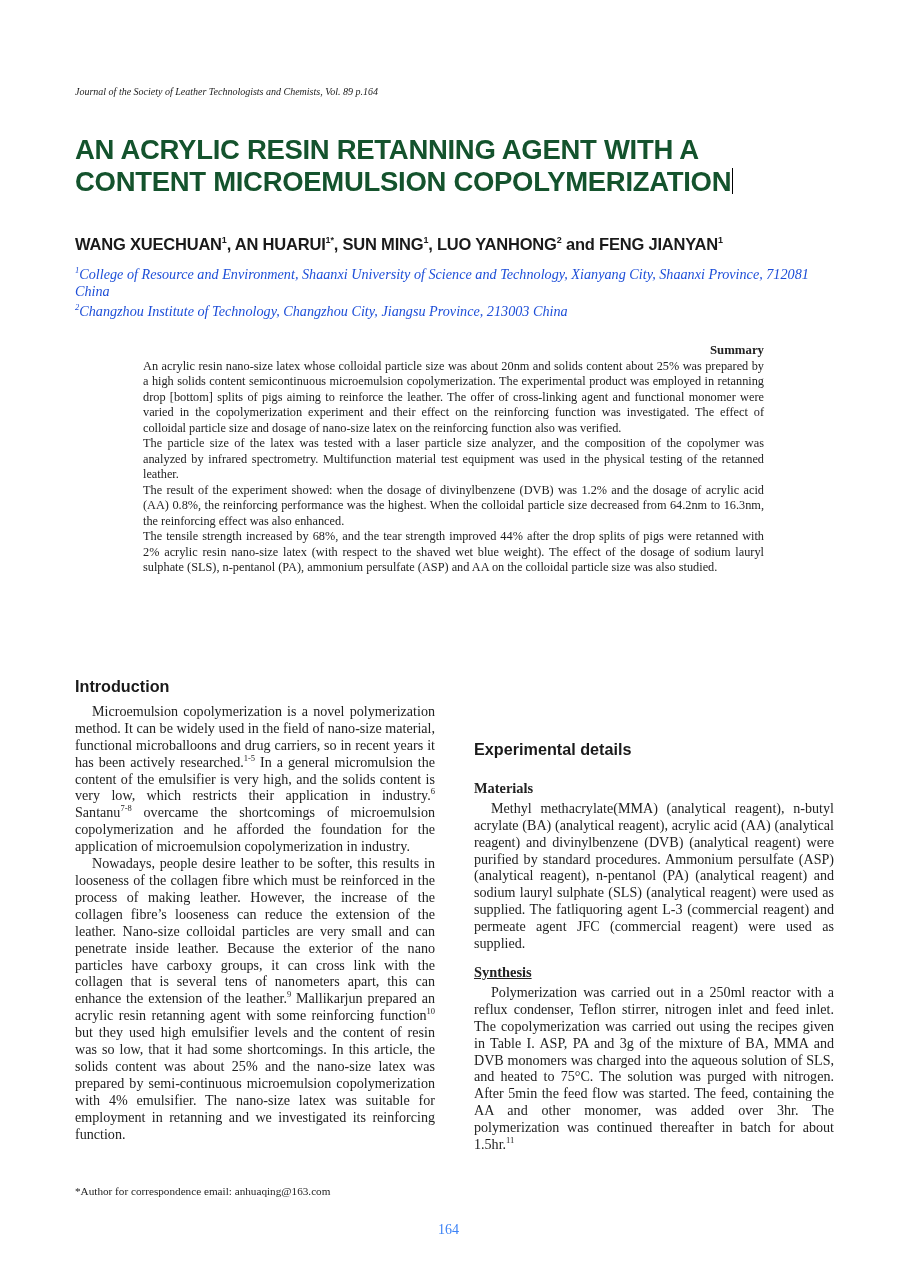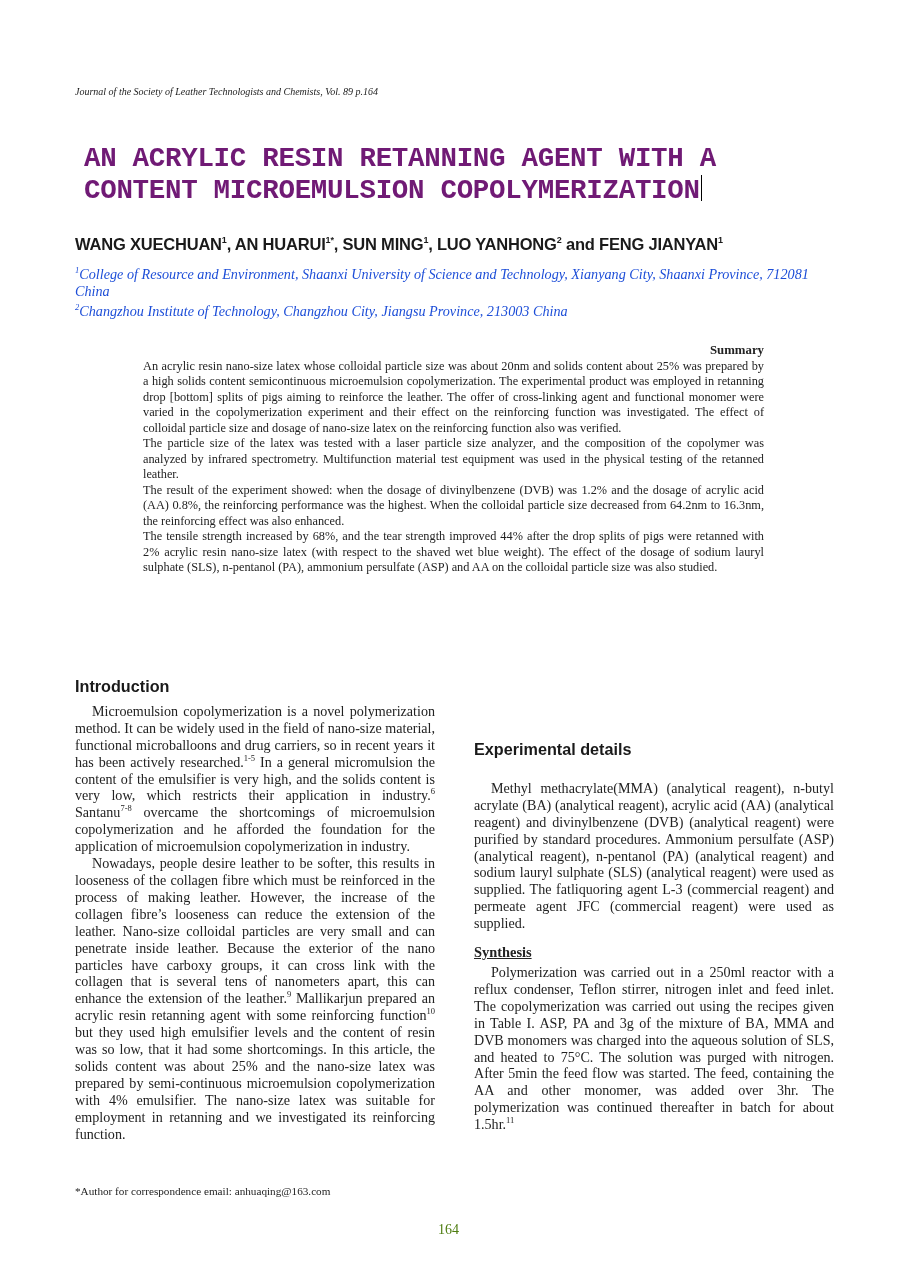--- a/index.html
+++ b/index.html
@@ -1,39 +1,39 @@
 <!DOCTYPE html>
 <html><head>
 <meta charset="utf-8">
 <style>
   html, body { margin: 0; padding: 0; background: #ffffff; }
   body { width: 903px; height: 1282px; position: relative; overflow: hidden; color: #1a1a1a; }
   .running-head { position: absolute; left: 75px; top: 86px; font-family: "Liberation Serif", serif; font-style: italic; font-size: 10px; color: #222; }
-  .title { position: absolute; left: 75px; top: 134px; width: 790px; font-family: Liberation Mono, monospace; font-weight: bold; font-size: 27.5px; line-height: 32px; letter-spacing: -0.3px; color: #701a75; margin: 9px; }
+  .title { position: absolute; left: 75px; top: 134px; width: 790px; font-family: Liberation Sans, sans-serif; font-weight: bold; font-size: 27.5px; line-height: 32px; letter-spacing: -0.3px; color: #14532d; margin: 0; }
   .title .line { display: block; white-space: nowrap; }
   .caret { display: inline-block; width: 1px; height: 26px; background: #000; vertical-align: -3px; margin-left: 1px; }
   .authors { position: absolute; left: 75px; top: 235px; font-family: "Liberation Sans", sans-serif; font-weight: bold; font-size: 16.5px; letter-spacing: -0.2px; white-space: nowrap; color: #1a1a1a; }
   .authors sup { font-size: 9px; vertical-align: 7px; }
   .affil { position: absolute; left: 75px; width: 760px; font-family: "Liberation Serif", serif; font-style: italic; font-size: 14.2px; line-height: 17px; color: #1d4ed8; }
   .affil sup { font-size: 8.5px; vertical-align: 6px; }
   .affil-1 { top: 262px; }
   .affil-2 { top: 299px; }
   .summary { position: absolute; left: 143px; top: 343px; width: 621px; font-family: "Liberation Serif", serif; font-size: 12.3px; line-height: 15.5px; color: #222; }
   .summary h3 { margin: 0; font-size: 12.8px; font-weight: bold; text-align: right; }
   .summary p { margin: 0; text-align: justify; }
   .col { position: absolute; width: 360px; font-family: "Liberation Serif", serif; font-size: 14.1px; line-height: 16.9px; color: #222; }
   .col-left { left: 75px; top: 678px; }
   .col-right { left: 474px; top: 678px; }
   .sec-heading { font-family: "Liberation Sans", sans-serif; font-weight: bold; font-size: 16.2px; margin: 0; color: #1a1a1a; }
   .sub-heading { font-family: "Liberation Serif", serif; font-weight: bold; font-size: 14.4px; margin: 0; }
   .col p { margin: 0; text-align: justify; }
   .col p.indent { text-indent: 17px; }
   .col sup { font-size: 8.5px; vertical-align: 6px; line-height: 0; }
   .footnote { position: absolute; left: 75px; top: 1185px; font-family: "Liberation Serif", serif; font-size: 11.2px; color: #222; }
-  .page-number { position: absolute; left: 438px; top: 1222px; font-family: "Liberation Serif", serif; font-size: 14px; color: #4d7c0f; }
+  .page-number { position: absolute; left: 438px; top: 1222px; font-family: "Liberation Serif", serif; font-size: 14px; color: #3b82f6; }
 </style>
 </head>
 <body>
 
 <div class="running-head">Journal of the Society of Leather Technologists and Chemists, Vol. 89 p.164</div>
 
 <h1 class="title">
   <span class="line">AN ACRYLIC RESIN RETANNING AGENT WITH A</span>
   <span class="line"><span>CONTENT MICROEMULSION COPOLYMERIZATION</span><span class="caret"></span></span>
 </h1>
@@ -57,19 +57,20 @@
   <h2 class="sec-heading" style="margin-bottom:8px;">Introduction</h2>
   <p class="indent"><span>Microemulsion copolymerization is a novel polymerization method. It can be widely used in the field of nano-size material, functional microballoons and drug carriers, so in recent years it has been actively researched.</span><sup>1-5</sup><span> In a general micromulsion the content of the emulsifier is very high, and the solids content is very low, which restricts their application in industry.</span><sup>6</sup><span> Santanu</span><sup>7-8</sup><span> overcame the shortcomings of microemulsion copolymerization and he afforded the foundation for the application of microemulsion copolymerization in industry.</span></p>
   <p class="indent"><span>Nowadays, people desire leather to be softer, this results in looseness of the collagen fibre which must be reinforced in the process of making leather. However, the increase of the collagen fibre’s looseness can reduce the extension of the leather. Nano-size colloidal particles are very small and can penetrate inside leather. Because the exterior of the nano particles have carboxy groups, it can cross link with the collagen that is several tens of nanometers apart, this can enhance the extension of the leather.</span><sup>9</sup><span> Mallikarjun prepared an acrylic resin retanning agent with some reinforcing function</span><sup>10</sup><span> but they used high emulsifier levels and the content of resin was so low, that it had some shortcomings. In this article, the solids content was about 25% and the nano-size latex was prepared by semi-continuous microemulsion copolymerization with 4% emulsifier. The nano-size latex was suitable for employment in retanning and we investigated its reinforcing function.</span></p>
 </section>
 
 <section class="col col-right" style="top:1187px;">
 </section>
 
 <section class="col col-right" style="top:741px;">
   <h2 class="sec-heading" style="margin-bottom:22px;">Experimental details</h2>
+  <h4 class="sub-heading" style="margin-bottom:3px;">Materials</h4>
   <p class="indent" style="margin-bottom:12px;">Methyl methacrylate(MMA) (analytical reagent), n-butyl acrylate (BA) (analytical reagent), acrylic acid (AA) (analytical reagent) and divinylbenzene (DVB) (analytical reagent) were purified by standard procedures. Ammonium persulfate (ASP) (analytical reagent), n-pentanol (PA) (analytical reagent) and sodium lauryl sulphate (SLS) (analytical reagent) were used as supplied. The fatliquoring agent L-3 (commercial reagent) and permeate agent JFC (commercial reagent) were used as supplied.</p>
   <h4 class="sub-heading" style="margin-bottom:3px;text-decoration:underline;">Synthesis</h4>
   <p class="indent"><span>Polymerization was carried out in a 250ml reactor with a reflux condenser, Teflon stirrer, nitrogen inlet and feed inlet. The copolymerization was carried out using the recipes given in Table I. ASP, PA and 3g of the mixture of BA, MMA and DVB monomers was charged into the aqueous solution of SLS, and heated to 75°C. The solution was purged with nitrogen. After 5min the feed flow was started. The feed, containing the AA and other monomer, was added over 3hr. The polymerization was continued thereafter in batch for about 1.5hr.</span><sup>11</sup></p>
 </section>
 
 <div class="footnote">*Author for correspondence email: anhuaqing@163.com</div>
 <div class="page-number">164</div>
 
 </body></html>

